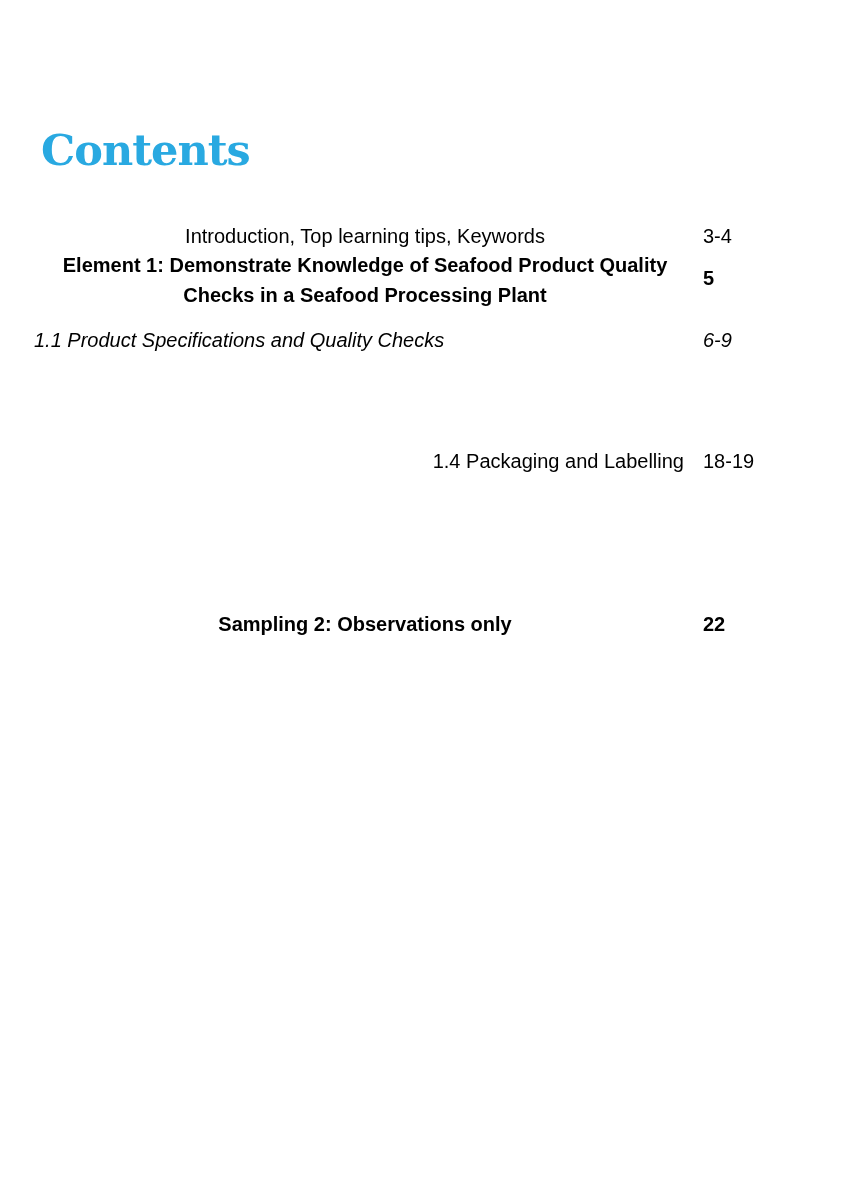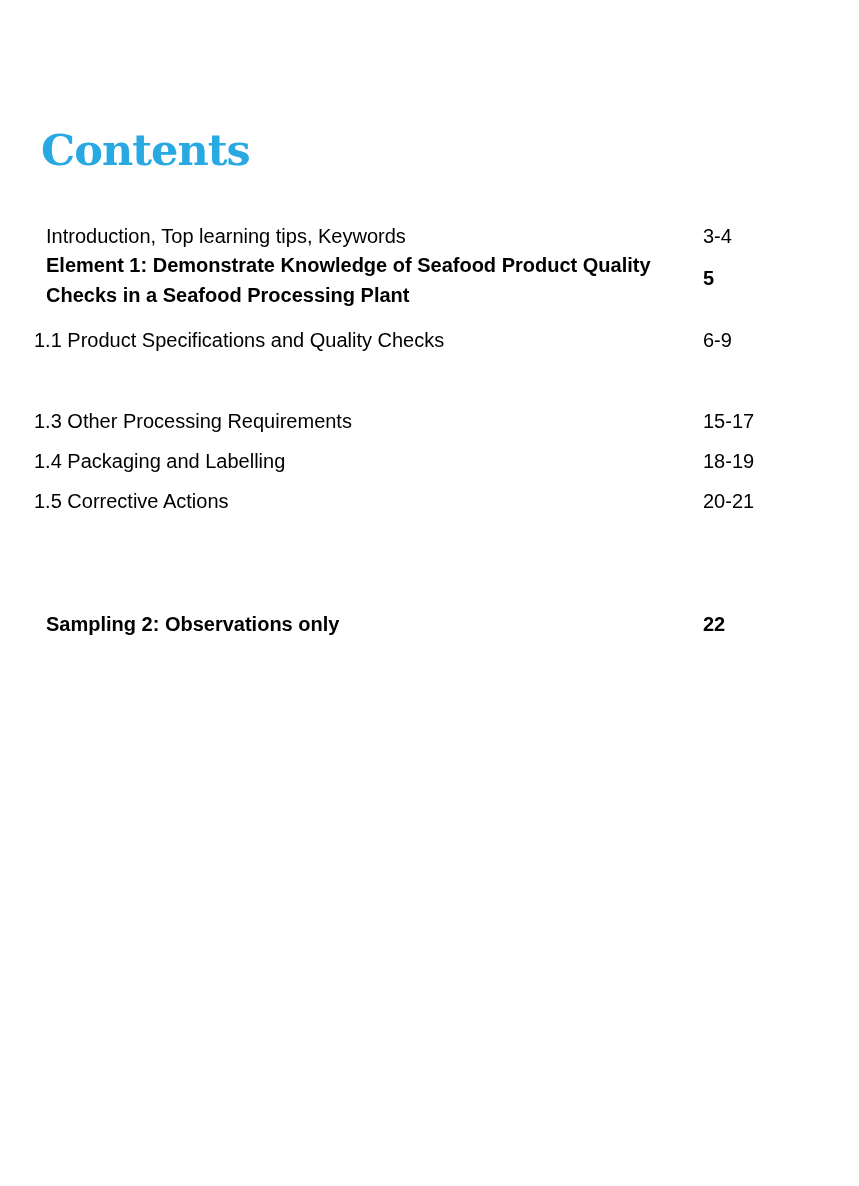--- a/index.html
+++ b/index.html
@@ -35,30 +35,30 @@
   .toc-row .label {
     display: block;
     width: 650px;
   }
   .toc-row .page-num {
     position: absolute;
     left: 669px;
     top: 0;
     white-space: nowrap;
   }
-  .toc-row.indent .label { padding-left: 12px; }
+  .toc-row.indent .label { padding-left: 12px; text-align: center; }
   .toc-row.bold { font-weight: bold; }
   
   .row-intro     { top: 173px; }
   .row-element1  { top: 202px; }
   .row-element1 .page-num { top: 13px; }
-  .row-1-1       { top: 277px; }
+  .row-1-1       { top: 277px; font-style: italic; }
   .row-1-2       { top: 318px; }
   .row-1-3       { top: 358px; }
-  .row-1-4       { top: 398px; }
+  .row-1-4       { top: 398px; text-align: right; }
   .row-1-5       { top: 438px; }
   .row-1-6       { top: 478px; }
   .row-element2  { top: 561px; }
   .page-bottom-edge {
     position: absolute;
     left: 0;
     bottom: 0;
     width: 100%;
     height: 12px;
     background: #fafbfb;
@@ -80,34 +80,26 @@
     <span class="label">Element 1: Demonstrate Knowledge of Seafood Product Quality Checks in a Seafood Processing Plant</span>
     <span class="page-num">5</span>
   </div>
 
   <div class="toc-row row-1-1">
     <span class="label">1.1 Product Specifications and Quality Checks</span>
     <span class="page-num">6-9</span>
   </div>
 
 
-  <div class="toc-row row-1-3">
-    <span class="label">1.3 Other Processing Requirements</span>
-    <span class="page-num">15-17</span>
-  </div>
 
   <div class="toc-row row-1-4">
     <span class="label">1.4 Packaging and Labelling</span>
     <span class="page-num">18-19</span>
   </div>
 
-  <div class="toc-row row-1-5">
-    <span class="label">1.5 Corrective Actions</span>
-    <span class="page-num">20-21</span>
-  </div>
 
 
   <div class="toc-row indent bold row-element2">
     <span class="label">Sampling 2: Observations only</span>
     <span class="page-num">22</span>
   </div>
 
   <div class="page-bottom-edge"></div>
 
 </div>

